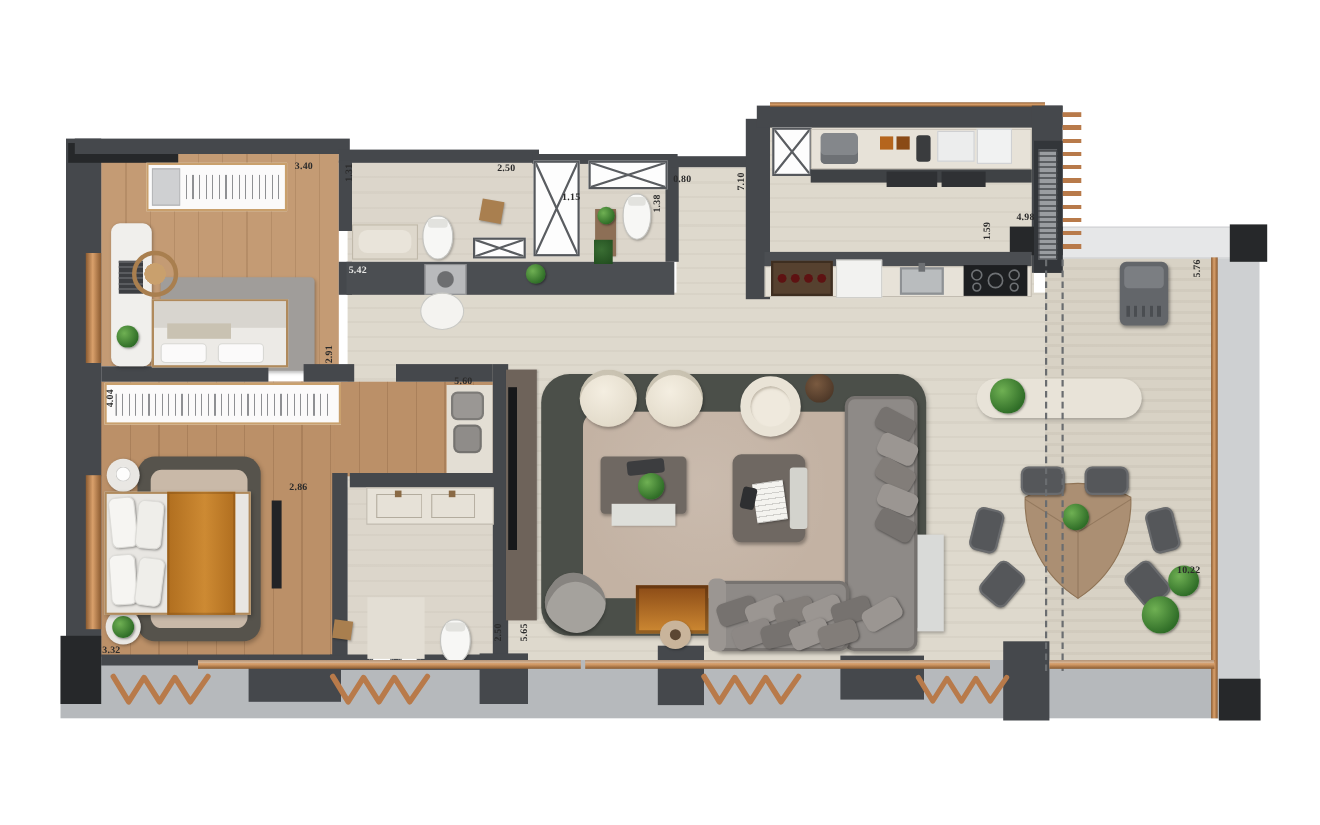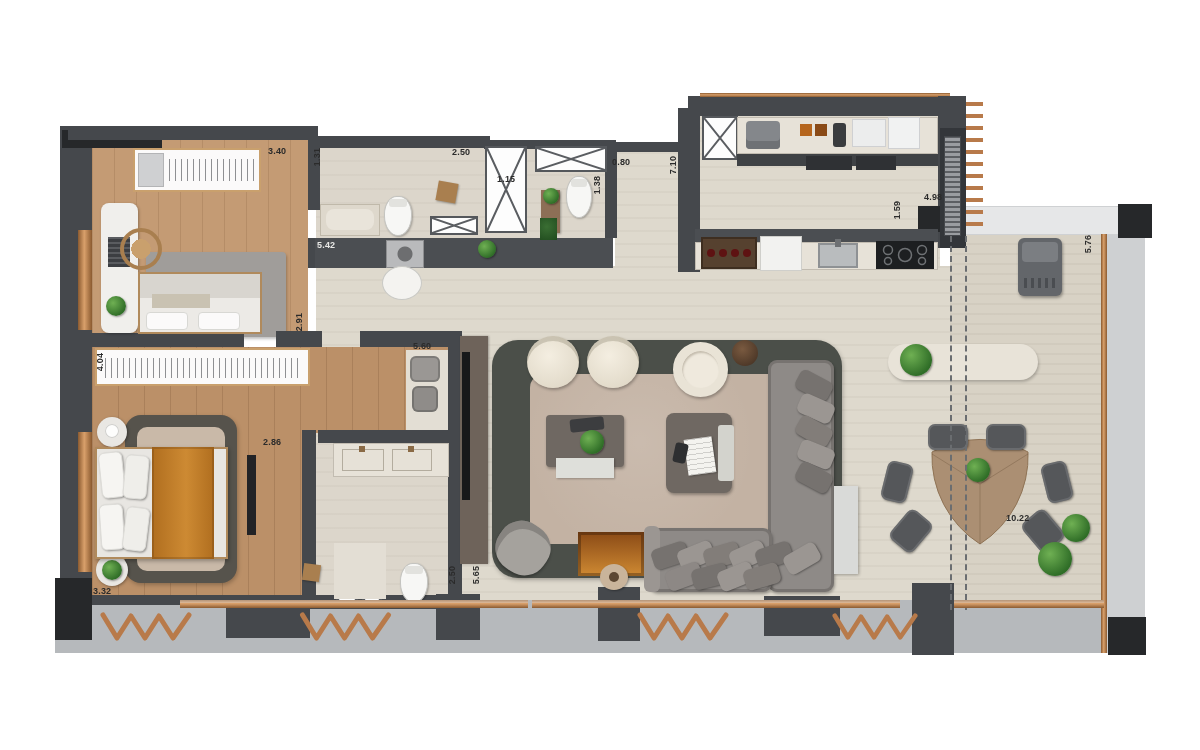--- a/index.html
+++ b/index.html
@@ -1,17 +1,17 @@
 <!DOCTYPE html>
 <html><head>
 <meta charset="utf-8">
 <style>
   html,body{margin:0;padding:0;background:#fff}
   #plan{position:relative;width:1200px;height:660px;background:#ffffff;overflow:hidden;
-        font-family:Liberation Sans, sans-serif}
+        font-family:Liberation Serif, serif}
   .abs{position:absolute}
   .w{position:absolute;background:#45484c}
   .wb{position:absolute;background:#26282a}
   .tile{position:absolute;background:#dcd6cb;background-image:repeating-linear-gradient(180deg,rgba(120,110,95,.05) 0 2px,transparent 2px 14px)}
   .beige{position:absolute;background-color:#ded9cd;background-image:repeating-linear-gradient(180deg,rgba(120,110,95,.06) 0 2px,transparent 2px 13px)}
   .deck{position:absolute;background-color:#d8d2c5;background-image:repeating-linear-gradient(180deg,rgba(120,110,95,.07) 0 2px,transparent 2px 10px)}
   .woodA{position:absolute;background-color:#c49b74;background-image:repeating-linear-gradient(90deg,rgba(90,55,25,.14) 0 1px,transparent 1px 22px)}
   .woodB{position:absolute;background-color:#bb9068;background-image:repeating-linear-gradient(90deg,rgba(80,45,20,.16) 0 1px,transparent 1px 26px)}
   .greyband{position:absolute;background:#b6b9bc}
   .whiteband{position:absolute;background:#e6e7e8;border:1px solid #cfd1d3}
@@ -289,30 +289,30 @@
   <svg class="abs" style="left:634px;top:612px" width="98" height="30" viewBox="0 0 92 30">
       <polyline points="3,3 17,26 31,4 45,26 59,4 73,26 89,3" fill="none" stroke="#b87a4a" stroke-width="5" stroke-linecap="round" stroke-linejoin="round"></polyline>
     </svg>
   <svg class="abs" style="left:832px;top:612px" width="86" height="30" viewBox="0 0 92 30">
       <polyline points="3,3 17,26 31,4 45,26 59,4 73,26 89,3" fill="none" stroke="#b87a4a" stroke-width="5" stroke-linecap="round" stroke-linejoin="round"></polyline>
     </svg>
 
   <div class="lbl" style="left:268px;top:146px">3.40</div>
   <div class="lbl v" style="left:302px;top:152px">1.31</div>
   <div class="lbl" style="left:452px;top:147px">2.50</div>
-  <div class="lbl" style="left:497px;top:174px">1.15</div>
+  <div class="lbl" style="left:511px;top:174px">1.15</div>
   <div class="lbl v" style="left:582px;top:180px">1.38</div>
   <div class="lbl" style="left:612px;top:157px">0.80</div>
   <div class="lbl v" style="left:658px;top:160px">7.10</div>
   <div class="lbl" style="left:317px;top:240px;color:#e8e8e6">5.42</div>
   <div class="lbl v" style="left:284px;top:317px">2.91</div>
   <div class="lbl v" style="left:85px;top:357px">4.04</div>
   <div class="lbl" style="left:413px;top:341px">5.60</div>
   <div class="lbl" style="left:263px;top:437px">2.86</div>
   <div class="lbl" style="left:93px;top:586px">3.32</div>
   <div class="lbl v" style="left:437px;top:570px">2.50</div>
   <div class="lbl v" style="left:461px;top:570px">5.65</div>
   <div class="lbl v" style="left:882px;top:205px">1.59</div>
   <div class="lbl" style="left:924px;top:192px">4.98</div>
   <div class="lbl v" style="left:1073px;top:239px">5.76</div>
-  <div class="lbl" style="left:1006px;top:513px">10.22</div>
+  <div class="lbl" style="left:1070px;top:513px">10.22</div>
 
 </div>
 
 </body></html>

